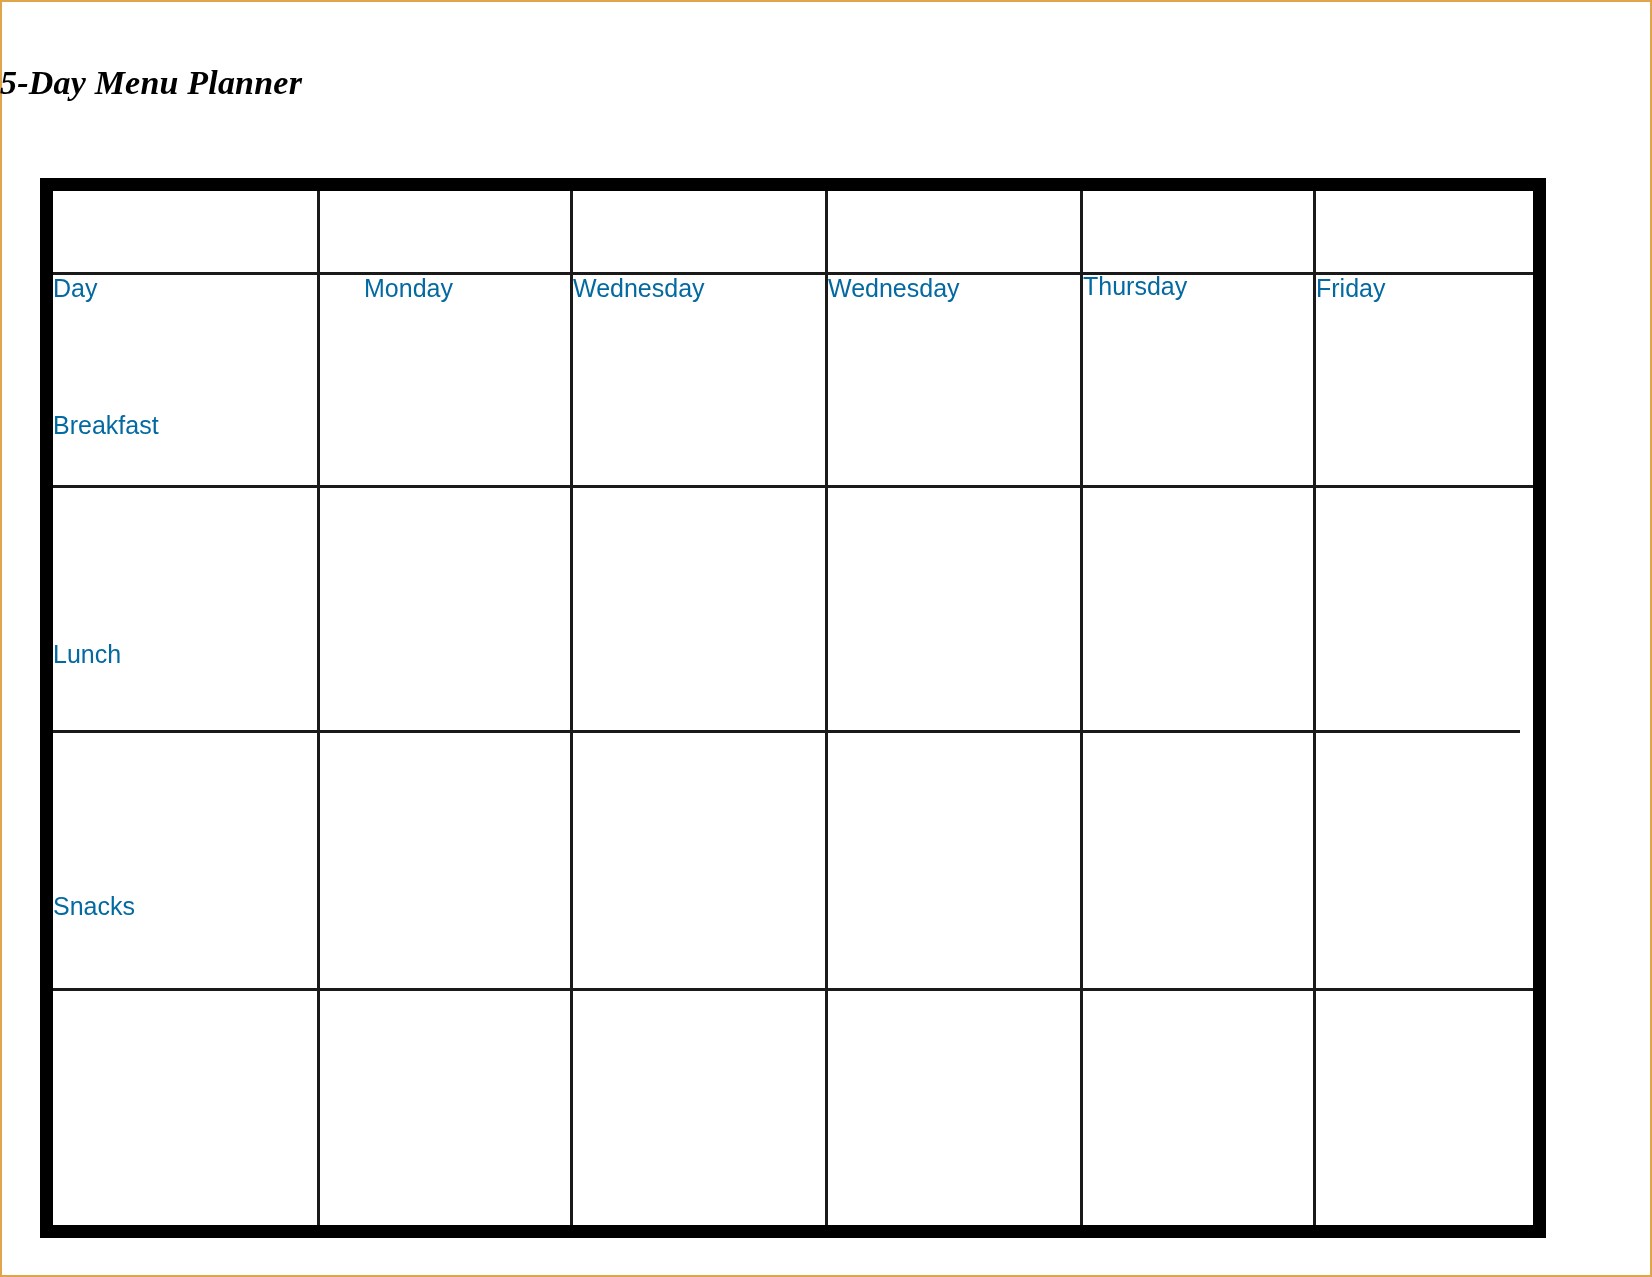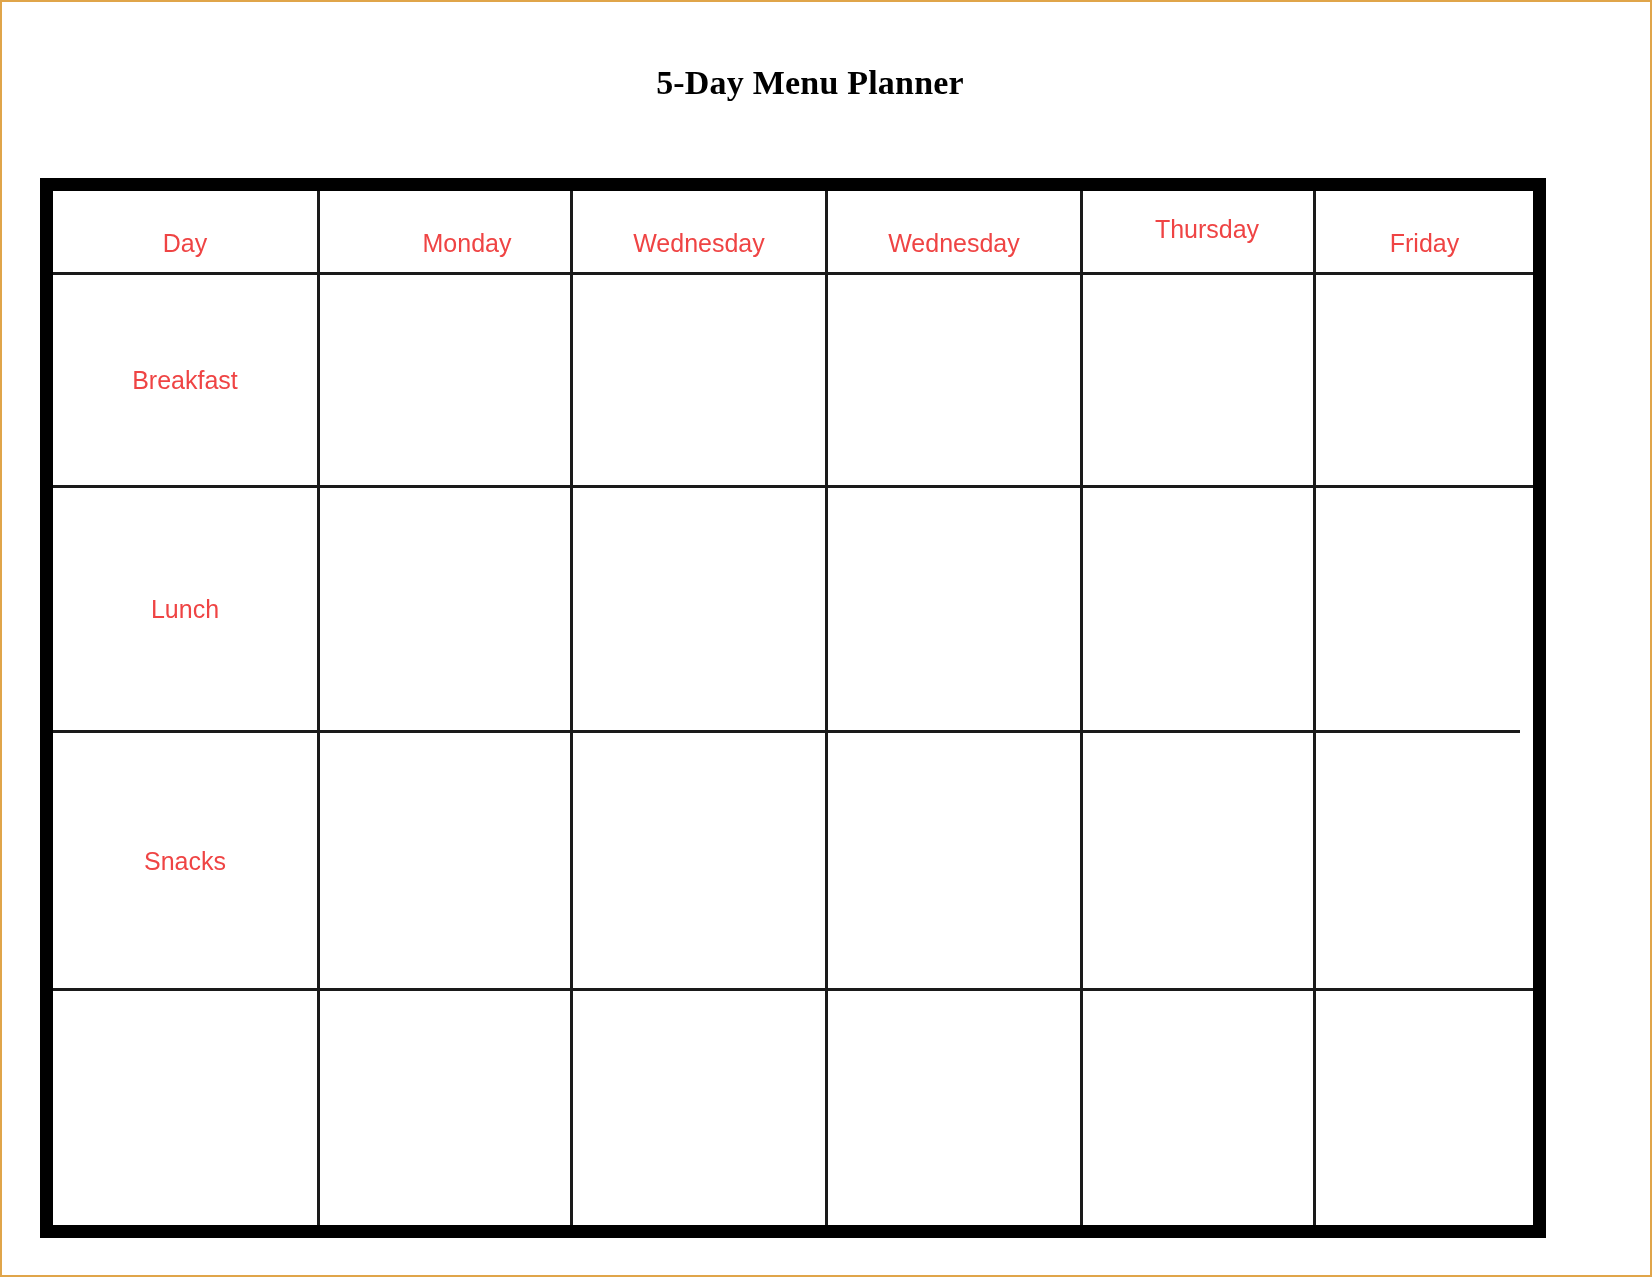--- a/index.html
+++ b/index.html
@@ -34,27 +34,27 @@
   .page-edge-bottom { left: 0;  bottom: 0;  width: 1652px; height: 2px; }
   .page-edge-left   { left: 0;  top: 0;     width: 2px;  height: 1277px; }
   .page-edge-right  { right: 0; top: 0;     width: 2px;  height: 1277px; }
 
   
   .title {
     position: absolute;
     left: 0;
     top: 64px;
     width: 1620px;
-    text-align: center;
     font-family: "Liberation Serif", "DejaVu Serif", serif;
     font-weight: bold;
     font-size: 34px;
     letter-spacing: 0.2px;
     color: #000000;
     white-space: nowrap;
+    font-style: italic;
   }
 
   
   .planner {
     position: absolute;
     left: 40px;
     top: 178px;
     width: 1506px;
     height: 1060px;
     box-sizing: border-box;
@@ -75,27 +75,28 @@
     position: absolute;
     background: #1a1a1a;
   }
   .vline { width: 3px; top: 0; height: 1034px; }
   .hline { height: 3px; left: 0; width: 1480px; }
 
   
   .cell {
     position: absolute;
     box-sizing: border-box;
-    color: #ef4444;
+    color: #0369a1;
     font-size: 25px;
     line-height: 1.2;
     text-align: center;
     overflow: hidden;
     display: flex;
-    justify-content: center;
+    justify-content: flex-start;
+    margin-top: 45px;
   }
   .cell.head {
     align-items: flex-end;
     padding-bottom: 14px;
   }
   .cell.rowlabel {
     align-items: center;
   }
   .cell.blank {
     align-items: center;
@@ -133,21 +134,21 @@
         </div>
       <div class="cell head" style="left:267px;  top:0px; width:250px; height:81px;padding-left:44px;">
           <span>Monday</span>
         </div>
       <div class="cell head" style="left:520px;  top:0px; width:252px; height:81px;">
           <span>Wednesday</span>
         </div>
       <div class="cell head" style="left:775px;  top:0px; width:252px; height:81px;">
           <span>Wednesday</span>
         </div>
-      <div class="cell head" style="left:1030px; top:0px; width:230px; height:67px;padding-left:18px;">
+      <div class="cell head" style="left:1030px; top:12px; width:230px; height:67px;">
           <span>Thursday</span>
         </div>
       <div class="cell head" style="left:1263px; top:0px; width:217px; height:81px;">
           <span>Friday</span>
         </div>
 
       <div class="cell rowlabel" style="left:0px; top:84px; width:264px; height:210px;border-radius:6px;">
           <span>Breakfast</span>
         </div>
       <div class="cell blank" style="left:267px;  top:84px; width:250px; height:210px;"></div>

